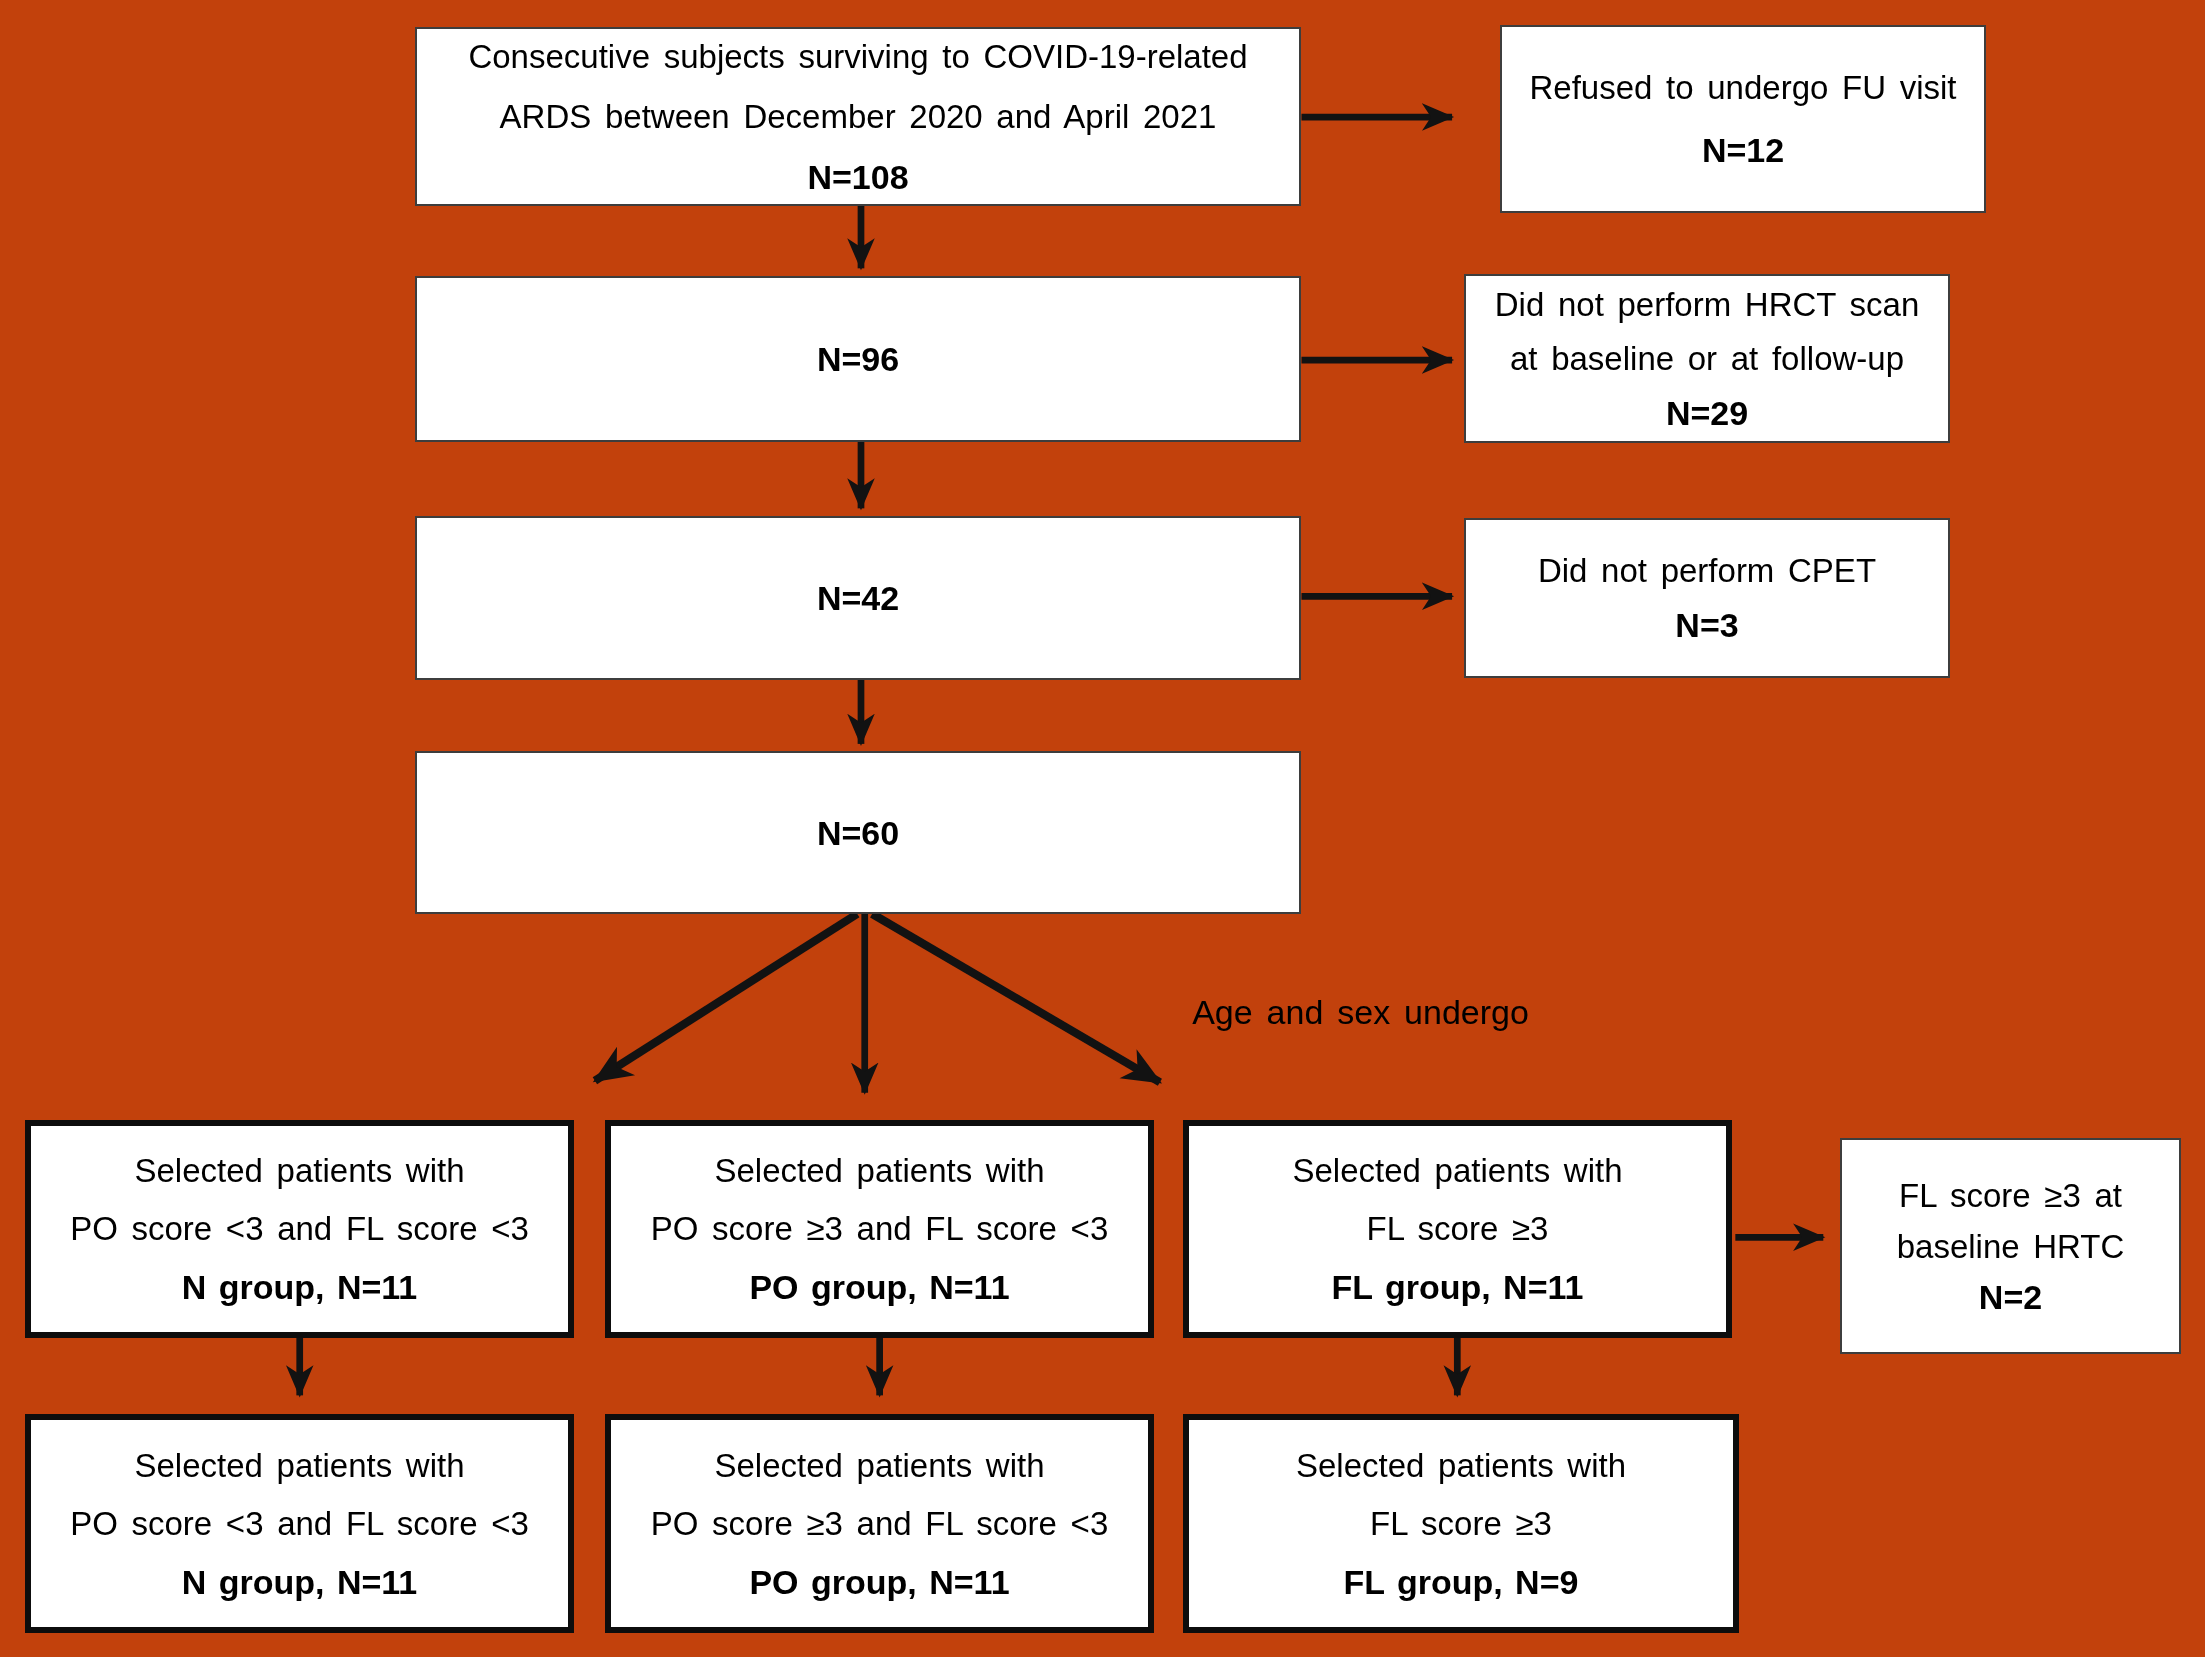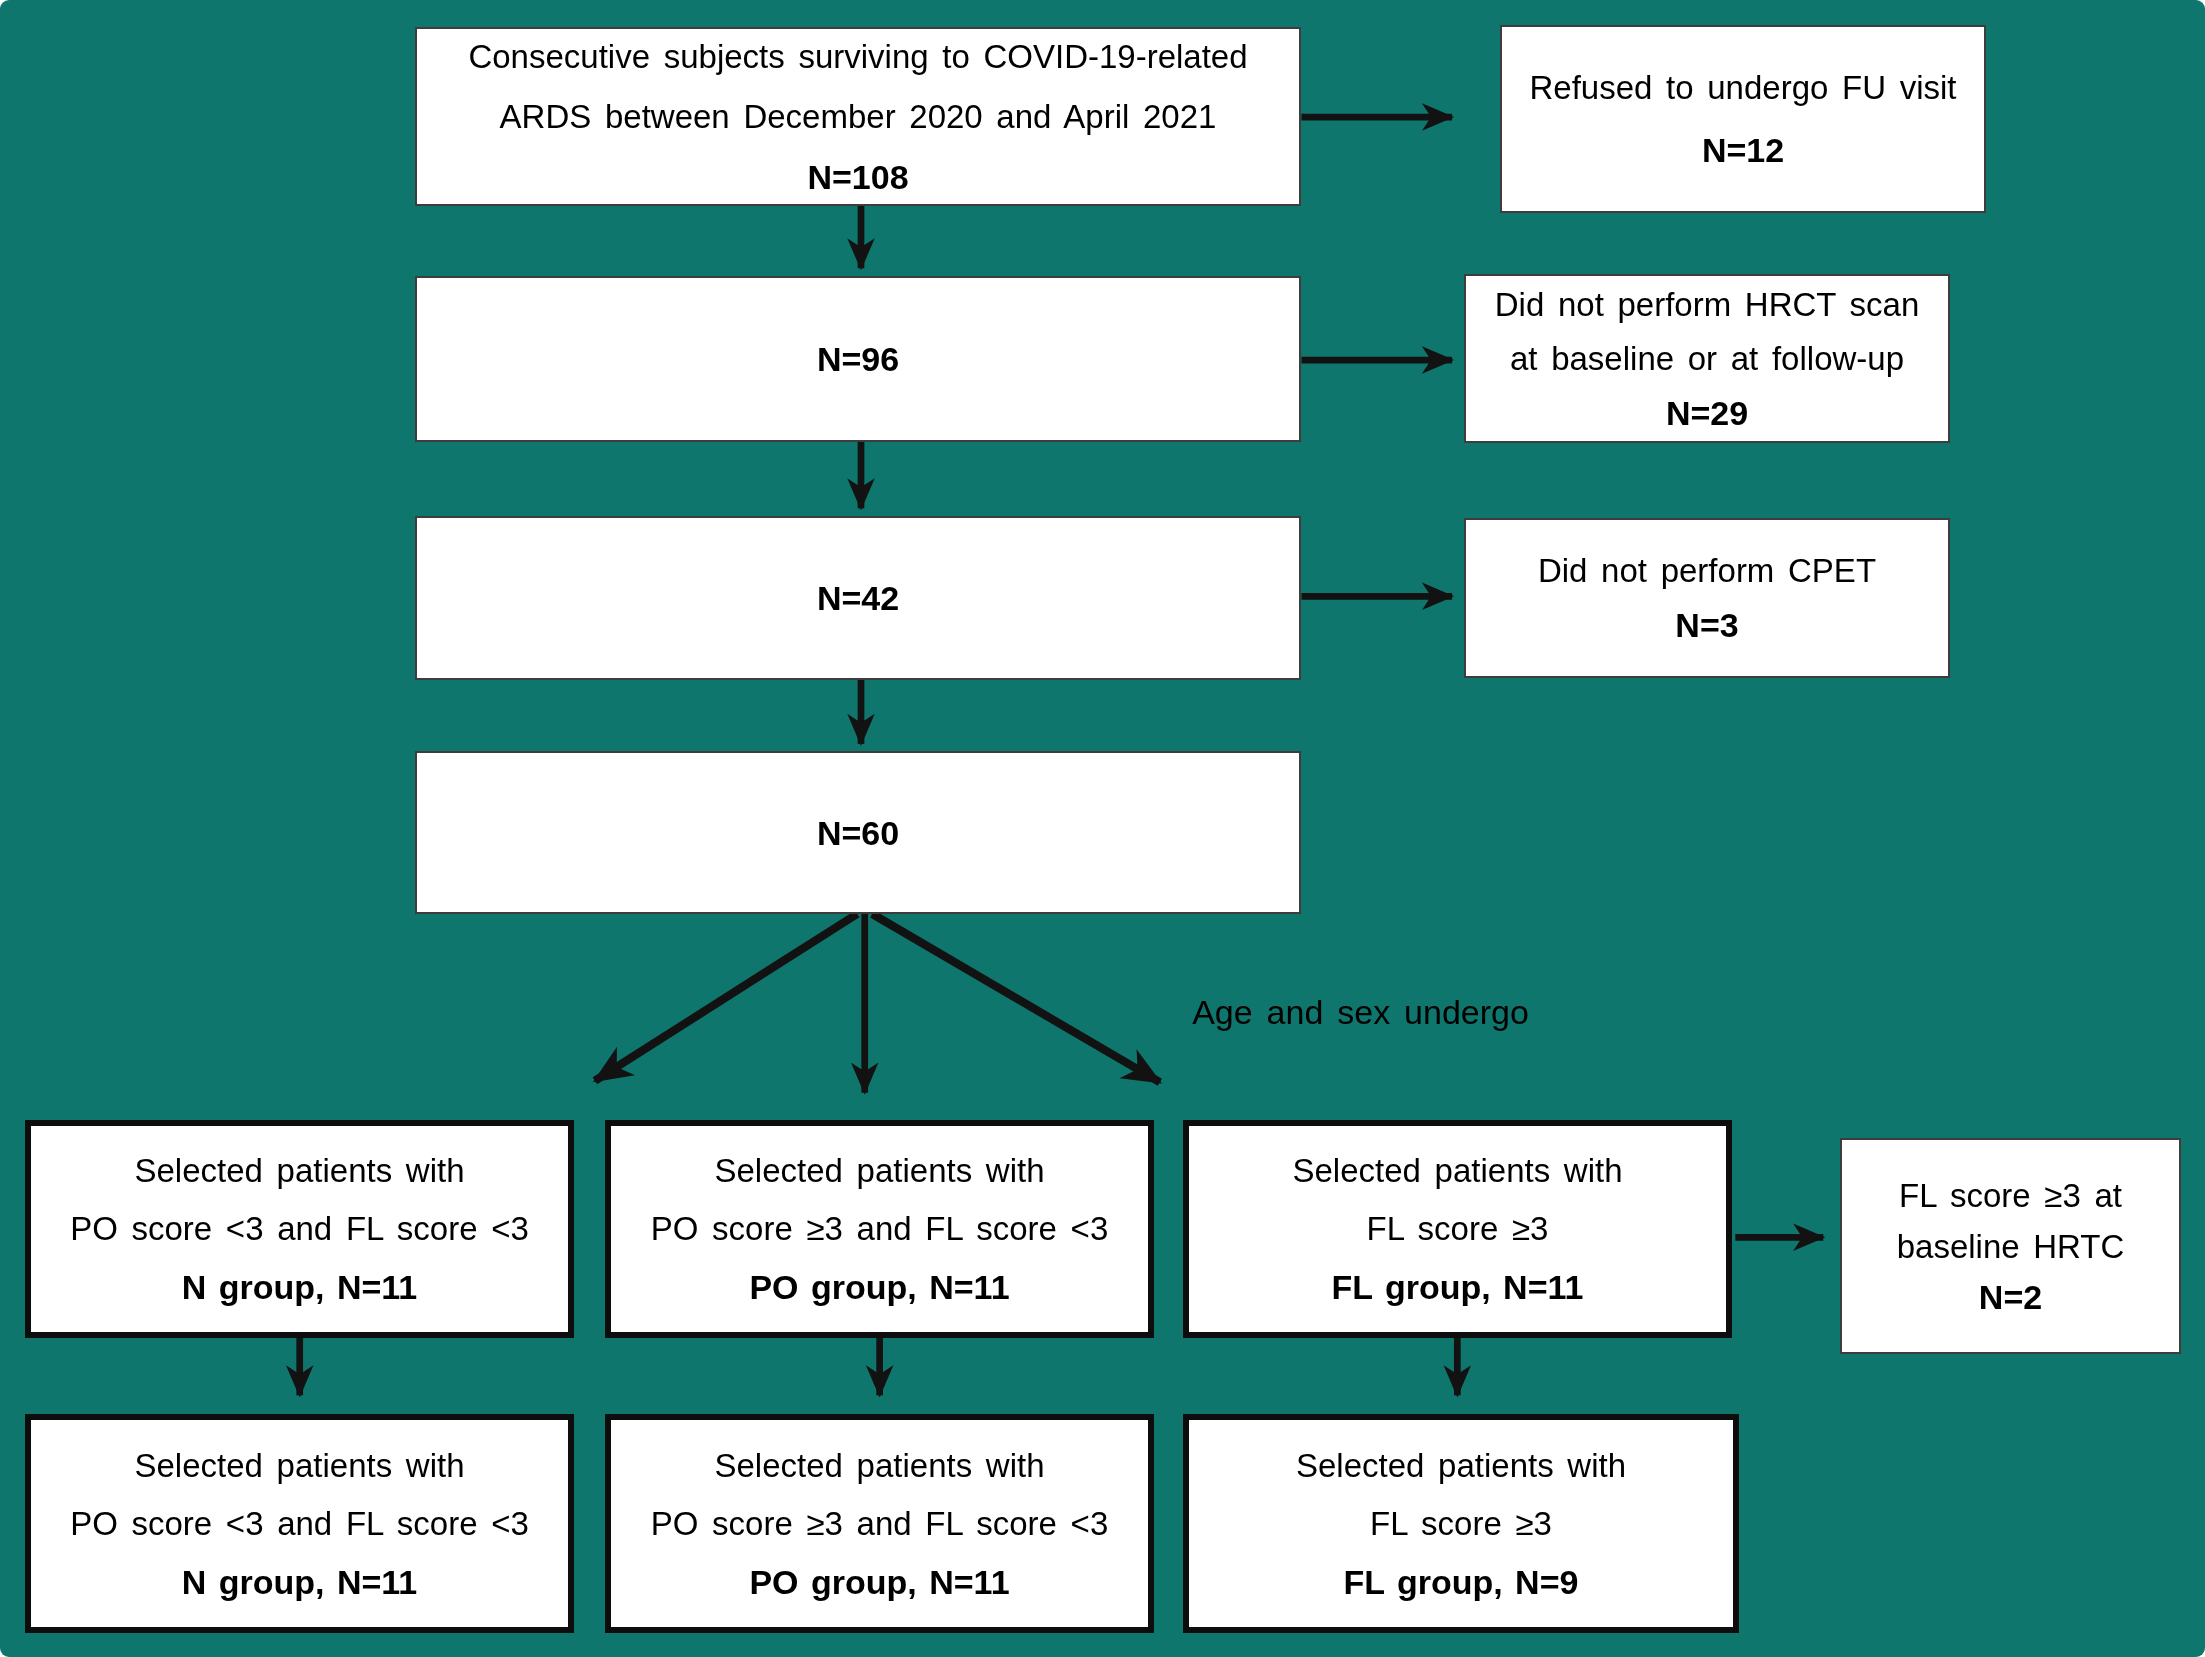--- a/index.html
+++ b/index.html
@@ -1,22 +1,21 @@
 <!DOCTYPE html>
 <html style="font-size:12px"><head>
 <meta charset="utf-8">
 <style>
   html,body{margin:0;padding:0;background:#ffffff;}
   #page{
     position:relative;
     width:2205px;height:1657px;
-    background:#0f766e;
+    background:#c2410c;
     font-family:"Liberation Sans", sans-serif;
     color:#000000;
-    border-radius:9px;
   }
   .box{
     position:absolute;
     background:#ffffff;
     display:flex;flex-direction:column;
     justify-content:center;align-items:center;
     text-align:center;
     box-sizing:border-box;
   }
   .thin{border:2.2px solid #3d3d3d;}

